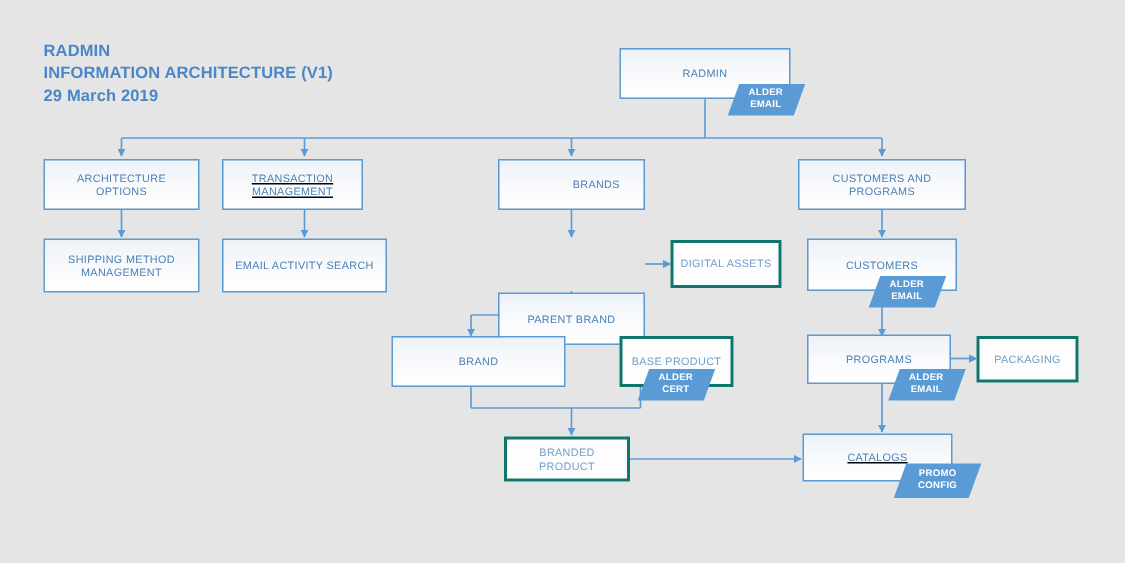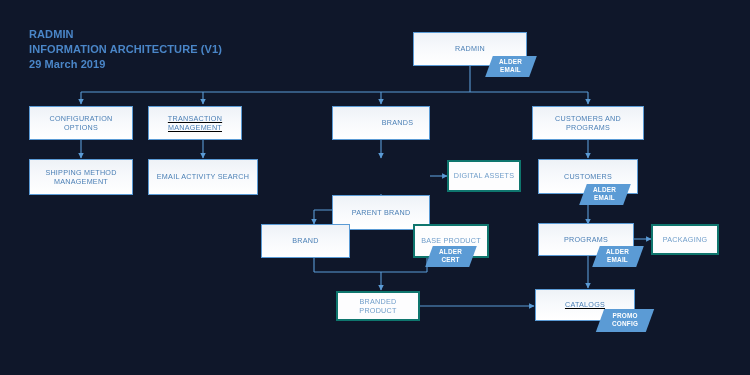--- a/index.html
+++ b/index.html
@@ -8,21 +8,21 @@
     padding: 0;
     background: #ffffff;
   }
   body {
     font-family: "Liberation Sans", sans-serif;
   }
   #canvas {
     position: relative;
     width: 750px;
     height: 375px;
-    background: #0f172a;
+    background: #e5e5e5;
     overflow: hidden;
   }
 
   
   #title-block {
     position: absolute;
     left: 29px;
     top: 27px;
     line-height: 15px;
   }
@@ -142,21 +142,21 @@
       <path d="M 420 306 L 534 306" marker-end="url(#arrow)"></path>
 
       <path d="M 588 140 L 588 158" marker-end="url(#arrow)"></path>
       <path d="M 588 194 L 588 224" marker-end="url(#arrow)"></path>
       <path d="M 634 239 L 651 239" marker-end="url(#arrow)"></path>
       <path d="M 588 256 L 588 288" marker-end="url(#arrow)"></path>
     </g>
   </svg>
 
   <div class="node" style="left:29px; top:106px; width:104px; height:34px;">
-    <span class="node-label">CONFIGURATION OPTIONS</span>
+    <span class="node-label">ARCHITECTURE OPTIONS</span>
   </div>
 
   <div class="node" style="left:29px; top:159px; width:104px; height:36px;">
     <span class="node-label">SHIPPING METHOD
 MANAGEMENT</span>
   </div>
 
   <div class="node" style="left:148px; top:106px; width:94px; height:34px;text-decoration:underline;">
     <span class="node-label">TRANSACTION MANAGEMENT</span>
   </div>
@@ -170,21 +170,21 @@
   </div>
 
   <div class="node" style="left:332px; top:159px; width:98px; height:35px;margin-top:36px;">
     <span class="node-label">PARENT BRAND</span>
   </div>
 
   <div class="node muted" style="left:447px; top:160px; width:74px; height:32px;">
     <span class="node-label">DIGITAL ASSETS</span>
   </div>
 
-  <div class="node" style="left:261px; top:224px; width:89px; height:34px;">
+  <div class="node" style="left:261px; top:224px; width:116px; height:34px;">
     <span class="node-label">BRAND</span>
   </div>
 
   <div class="node muted" style="left:389px; top:224px; width:76px; height:34px;margin-left:24px;">
     <span class="node-label">BASE PRODUCT</span>
   </div>
 
   <div class="node muted" style="left:336px; top:291px; width:84px; height:30px;">
     <span class="node-label">BRANDED PRODUCT</span>
   </div>

